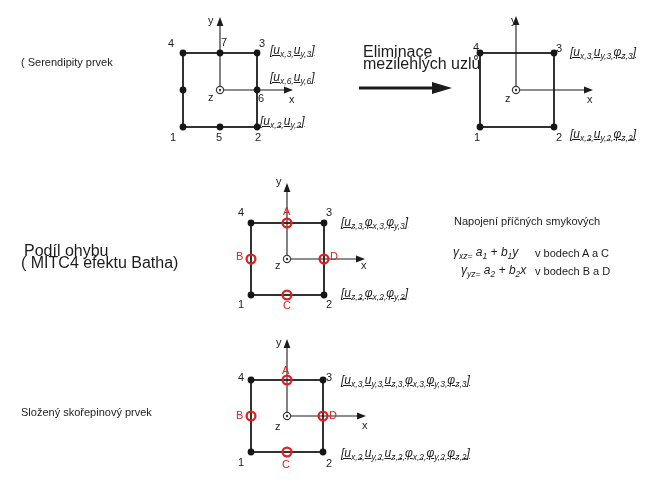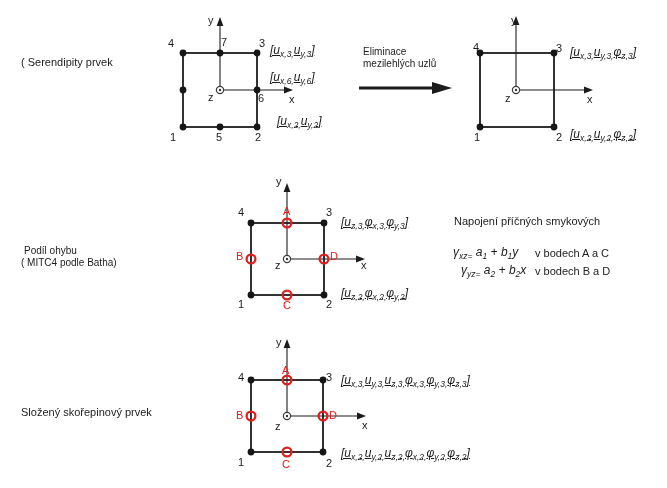--- a/index.html
+++ b/index.html
@@ -2,21 +2,21 @@
 <html><head>
 <meta charset="utf-8">
 <style>
   html,body{margin:0;padding:0;background:#ffffff;}
   .canvas{position:relative;width:667px;height:488px;background:#ffffff;
           font-family:"Liberation Sans",sans-serif;color:#1c1c1c;overflow:hidden;}
   svg.layer{position:absolute;left:0;top:0;}
   .t{position:absolute;white-space:nowrap;}
   .s11{font-size:11px;line-height:13px;}
   .cap{font-size:11px;line-height:13px;}
-  .cap2{font-size:10px;line-height:12px;}
+  .cap2{font-size:16px;line-height:12px;}
   .nap{font-size:11px;line-height:14px;}
   .m{font-size:12px;line-height:16px;font-style:italic;text-decoration:underline;}
   .eq{font-size:12px;line-height:16px;font-style:italic;}
   .m sub,.eq sub{font-size:8.5px;line-height:0;vertical-align:-2.5px;font-style:italic;}
   .red{color:#e02020;}
 </style>
 </head>
 <body>
 
 <div class="canvas">
@@ -111,35 +111,35 @@
   <div class="t s11" style="left:208px;top:91px">z</div>
   <div class="t s11" style="left:168px;top:37px">4</div>
   <div class="t s11" style="left:221px;top:36px">7</div>
   <div class="t s11" style="left:259px;top:37px">3</div>
   <div class="t s11" style="left:258px;top:92px">6</div>
   <div class="t s11" style="left:170px;top:131px">1</div>
   <div class="t s11" style="left:216px;top:131px">5</div>
   <div class="t s11" style="left:255px;top:131px">2</div>
   <div class="t m" style="left:270px;top:42px">[u<sub>x,3,</sub>u<sub>y,3</sub>]</div>
   <div class="t m" style="left:270px;top:69px">[u<sub>x,6,</sub>u<sub>y,6</sub>]</div>
-  <div class="t m" style="left:277px;top:113px">[u<sub>x,2,</sub>u<sub>y,2</sub>]</div>
+  <div class="t m" style="left:260px;top:113px">[u<sub>x,2,</sub>u<sub>y,2</sub>]</div>
 
   <div class="t s11" style="left:511px;top:14px">y</div>
   <div class="t s11" style="left:587px;top:93px">x</div>
   <div class="t s11" style="left:505px;top:92px">z</div>
   <div class="t s11" style="left:473px;top:41px">4</div>
   <div class="t s11" style="left:556px;top:42px">3</div>
   <div class="t s11" style="left:474px;top:131px">1</div>
   <div class="t s11" style="left:556px;top:131px">2</div>
   <div class="t m" style="left:570px;top:44px">[u<sub>x,3,</sub>u<sub>y,3,</sub>φ<sub>z,3</sub>]</div>
   <div class="t m" style="left:570px;top:126px">[u<sub>x,2,</sub>u<sub>y,2,</sub>φ<sub>z,2</sub>]</div>
 
   <div class="t cap2" style="left:21px;top:245px">
     <div style="padding-left:3px">Podíl ohybu</div>
-    <div>( MITC4 podle Batha)</div>
+    <div>( MITC4 efektu Batha)</div>
   </div>
 
   <div class="t s11" style="left:276px;top:175px">y</div>
   <div class="t s11" style="left:361px;top:259px">x</div>
   <div class="t s11" style="left:275px;top:259px">z</div>
   <div class="t s11" style="left:238px;top:206px">4</div>
   <div class="t s11" style="left:326px;top:206px">3</div>
   <div class="t s11" style="left:238px;top:298px">1</div>
   <div class="t s11" style="left:326px;top:298px">2</div>
   <div class="t s11 red" style="left:283px;top:205px">A</div>

